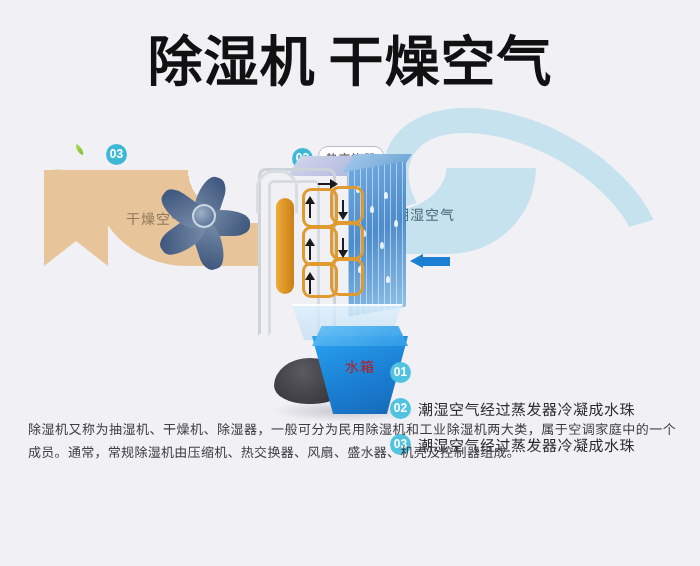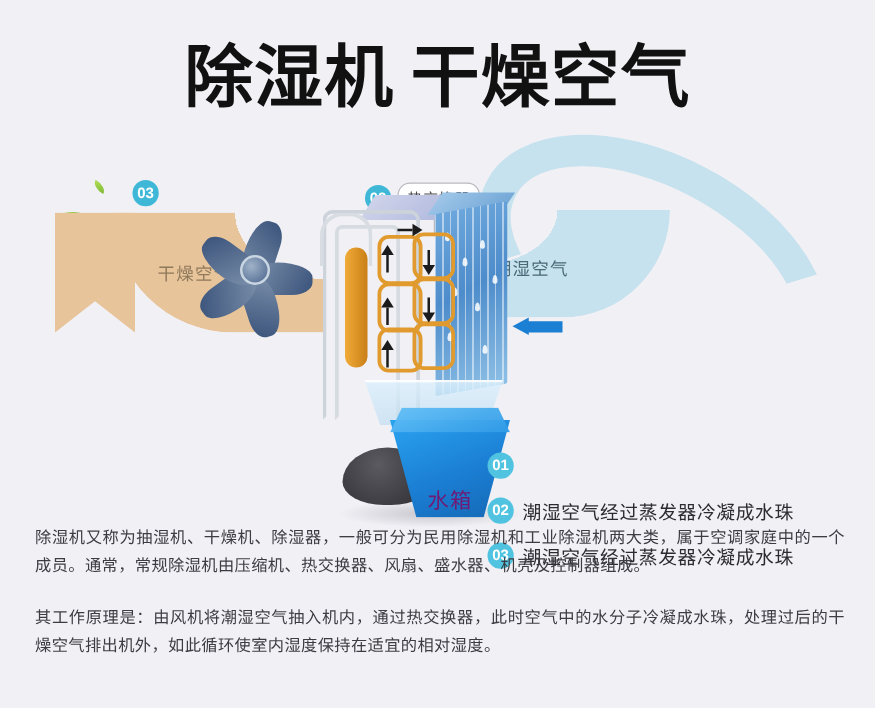--- a/index.html
+++ b/index.html
@@ -324,25 +324,25 @@
   }
   .tank .lid {
     position: absolute; left: 0; top: 0;
     width: 96px; height: 20px;
     background: linear-gradient(160deg,#63c0f7,#2f9ae6);
     clip-path: polygon(10% 0%, 90% 0%, 100% 100%, 0% 100%);
     opacity: .95;
   }
   .tank .label {
     position: absolute;
-    left: 0; top: 60px;
+    left: 0; top: 30px;
     width: 96px;
     text-align: center;
-    font-size: 17px;
-    color: #701a75;
+    font-size: 14px;
+    color: #b91c1c;
     letter-spacing: 1px;
   }
   .tank-shadow {
     position: absolute;
     left: 270px; top: 292px;
     width: 150px; height: 22px;
     background: radial-gradient(ellipse at center, rgba(90,90,100,.28), rgba(90,90,100,0) 70%);
     border-radius: 50%;
   }
   
@@ -538,16 +538,15 @@
       <div class="step-row">
         <div class="step-badge">03</div>
         <div class="step-text">潮湿空气经过蒸发器冷凝成水珠</div>
       </div>
     </div>
   </div>
 
 
   <div class="copy">
     <p class="p1">除湿机又称为抽湿机、干燥机、除湿器，一般可分为民用除湿机和工业除湿机两大类，属于空调家庭中的一个成员。通常，常规除湿机由压缩机、热交换器、风扇、盛水器、机壳及控制器组成。</p>
-    <p class="p2">其工作原理是：由风机将潮湿空气抽入机内，通过热交换器，此时空气中的水分子冷凝成水珠，处理过后的干燥空气排出机外，如此循环使室内湿度保持在适宜的相对湿度。</p>
   </div>
 
 </div>
 
 </body></html>

